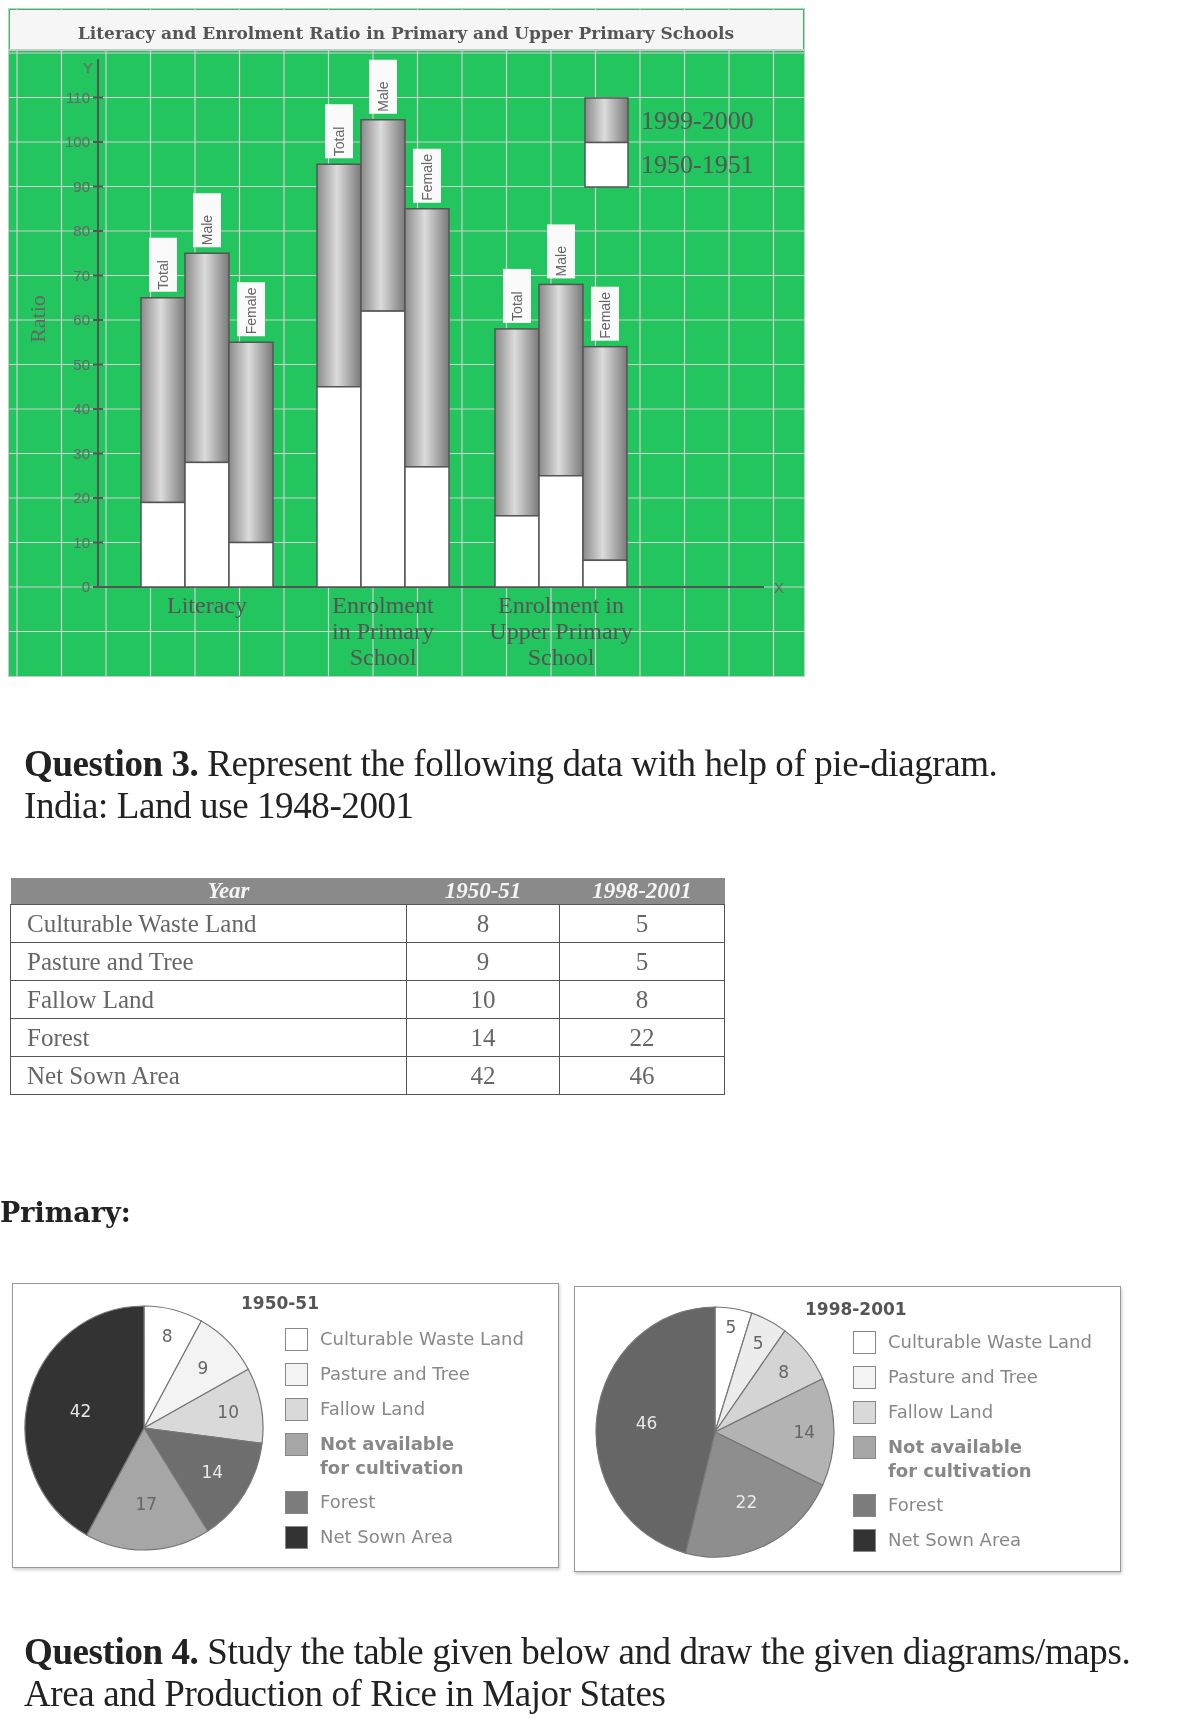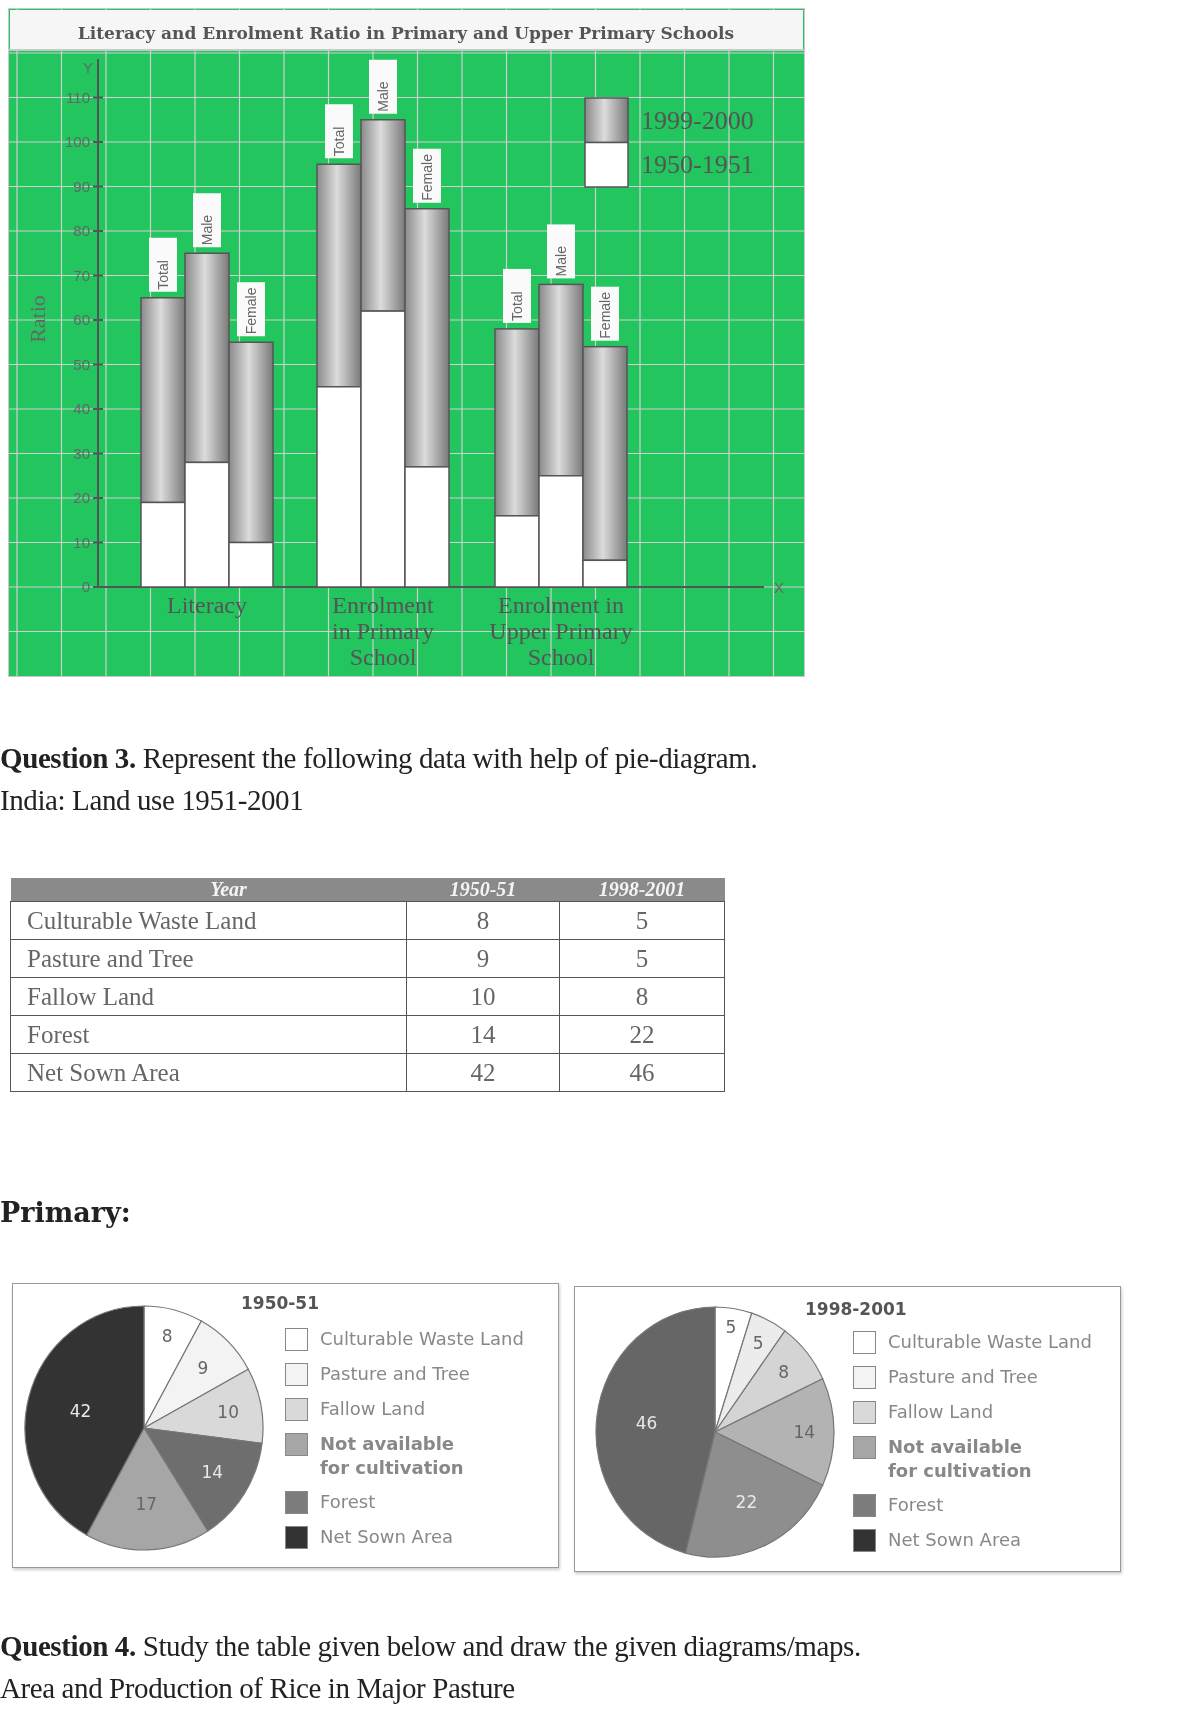--- a/index.html
+++ b/index.html
@@ -10,27 +10,27 @@
   #bar-chart { left:8px; top:8px; width:795px; height:667px; border:1px solid #c9c9c9; background:#22c55e; }
   #bar-svg { position:absolute; left:0; top:0; }
   .chart-title { font-family:"DejaVu Serif", serif; font-weight:bold; font-size:17px; fill:#555; }
   .tick-label { font-family:"Liberation Sans", sans-serif; font-size:15px; fill:#666; }
   .cat-label { font-family:"Liberation Serif", serif; font-size:24px; fill:#555; }
   .bar-label { font-family:"Liberation Sans", sans-serif; font-size:14px; fill:#666; }
   .legend-label { font-family:"Liberation Serif", serif; font-size:26px; fill:#555; }
   .axis-name { font-family:"Liberation Serif", serif; font-size:22px; fill:#666; }
 
   
-  .q-line { font-family:"Liberation Serif", serif; font-size:29px; color:#222; white-space:nowrap; letter-spacing:-0.4px; }
+  .q-line { font-family:"Liberation Serif", serif; font-size:37px; color:#222; white-space:nowrap; letter-spacing:-0.4px;padding-left:24px; }
   .q-line b { font-weight:bold; }
   .answer { font-family:"DejaVu Serif", serif; font-weight:bold; font-size:27px; color:#222; }
 
   
   #land-table { left:10px; top:878px; width:715px; border-collapse:collapse; font-family:"Liberation Serif", serif; font-size:25px; color:#666; }
-  #land-table th { background:#8a8a8a; color:#f4f4f4; font-style:italic; font-weight:bold; height:22px; padding:0; font-size:20px; }
+  #land-table th { background:#8a8a8a; color:#f4f4f4; font-style:italic; font-weight:bold; height:22px; padding:0; font-size:23px; }
   #land-table td { border:1.5px solid #555; height:37px; padding:0 0 0 16px; }
   #land-table td.num { text-align:center; padding:0; }
   #land-table th.year { text-align:center; padding-left:40px; }
 
   
   .pie-box { position:absolute; border:1.5px solid #999; background:#fff; box-shadow:1px 2px 3px #ccc; }
   .pie-title { position:absolute; font-family:"DejaVu Sans", sans-serif; font-weight:bold; font-size:17px; color:#555; }
   .legend { position:absolute; font-family:"DejaVu Sans", sans-serif; font-size:18px; color:#888; }
   .legend-row { display:flex; align-items:flex-start; height:35px; }
   .legend-row.tall { height:58px;font-weight:bold; }
@@ -182,21 +182,21 @@
         <rect x="576" y="133.5" width="43" height="44.5" fill="#ffffff" stroke="#555" stroke-width="1.5"></rect>
         <text x="632" y="120" class="legend-label">1999-2000</text>
         <text x="632" y="164" class="legend-label">1950-1951</text>
       </g>
     </svg>
 </div>
 
 <div class="abs q-line" style="left:0; top:742px;">
   <b>Question 3.</b><span> Represent the following data with help of pie-diagram.</span>
 </div>
-<div class="abs q-line" style="left:0; top:784px;">India: Land use 1951-2001</div>
+<div class="abs q-line" style="left:0; top:784px;">India: Land use 1948-2001</div>
 
 <table id="land-table" class="abs">
   <thead>
     <tr>
       <th class="year">Year</th>
       <th style="width:153px;">1950-51</th>
       <th style="width:165px;">1998-2001</th>
     </tr>
   </thead>
   <tbody id="table-body">
@@ -314,13 +314,13 @@
       <div class="legend-row">
         <div class="swatch" style="background: rgb(51, 51, 51);"></div>
         <div class="legend-text">Net Sown Area</div>
       </div>
     </div>
 </div>
 
 <div class="abs q-line" style="left:0; top:1630px;">
   <b>Question 4.</b><span> Study the table given below and draw the given diagrams/maps.</span>
 </div>
-<div class="abs q-line" style="left:0; top:1672px;">Area and Production of Rice in Major Pasture</div>
+<div class="abs q-line" style="left:0; top:1672px;">Area and Production of Rice in Major States</div>
 
 </body></html>

